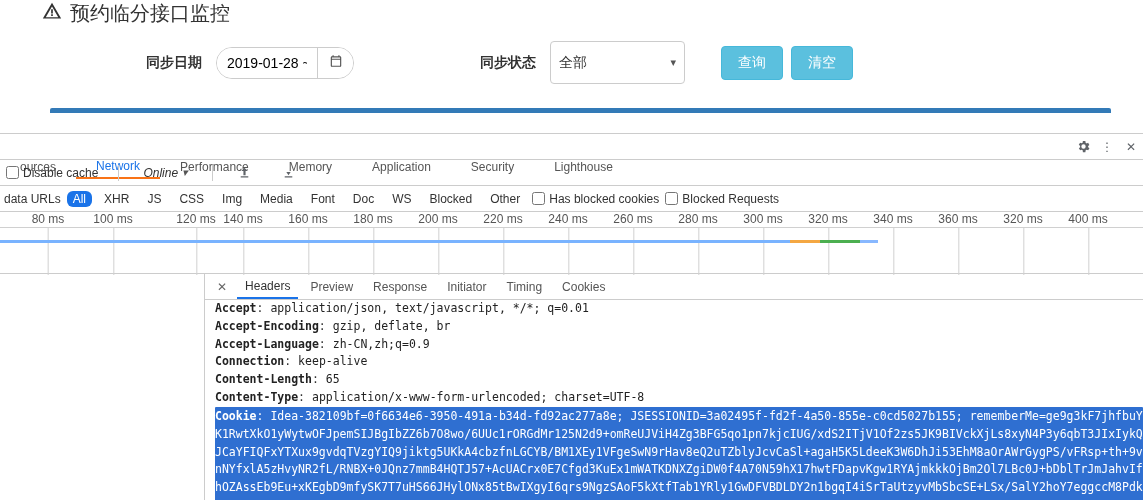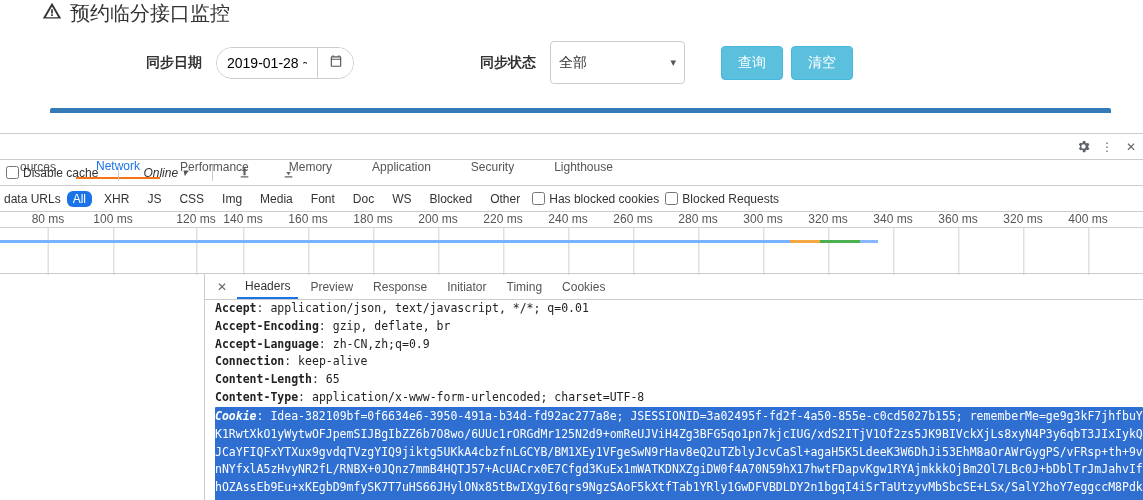--- a/index.html
+++ b/index.html
@@ -221,21 +221,21 @@
   .hdr-row { white-space: pre; }
   .hdr-row.wrap { white-space: normal; word-break: break-all; }
   .hdr-key { font-weight: bold; color:#222; }
   .hdr-val { color:#222; }
   .sel {
     background:#2f6fd1;
     color:#fff;
     padding:1px 0;
     border-radius:1px;
   }
-  .sel .hdr-key { color:#fff;font-style:italic; }
+  .sel .hdr-key { color:#fff; }
   .sel .hdr-val { color:#fff; }
 
 </style>
 </head>
 <body>
 
 <div class="app-top">
   <div class="page-title">
     <span>
       <svg viewBox="0 0 24 24">

